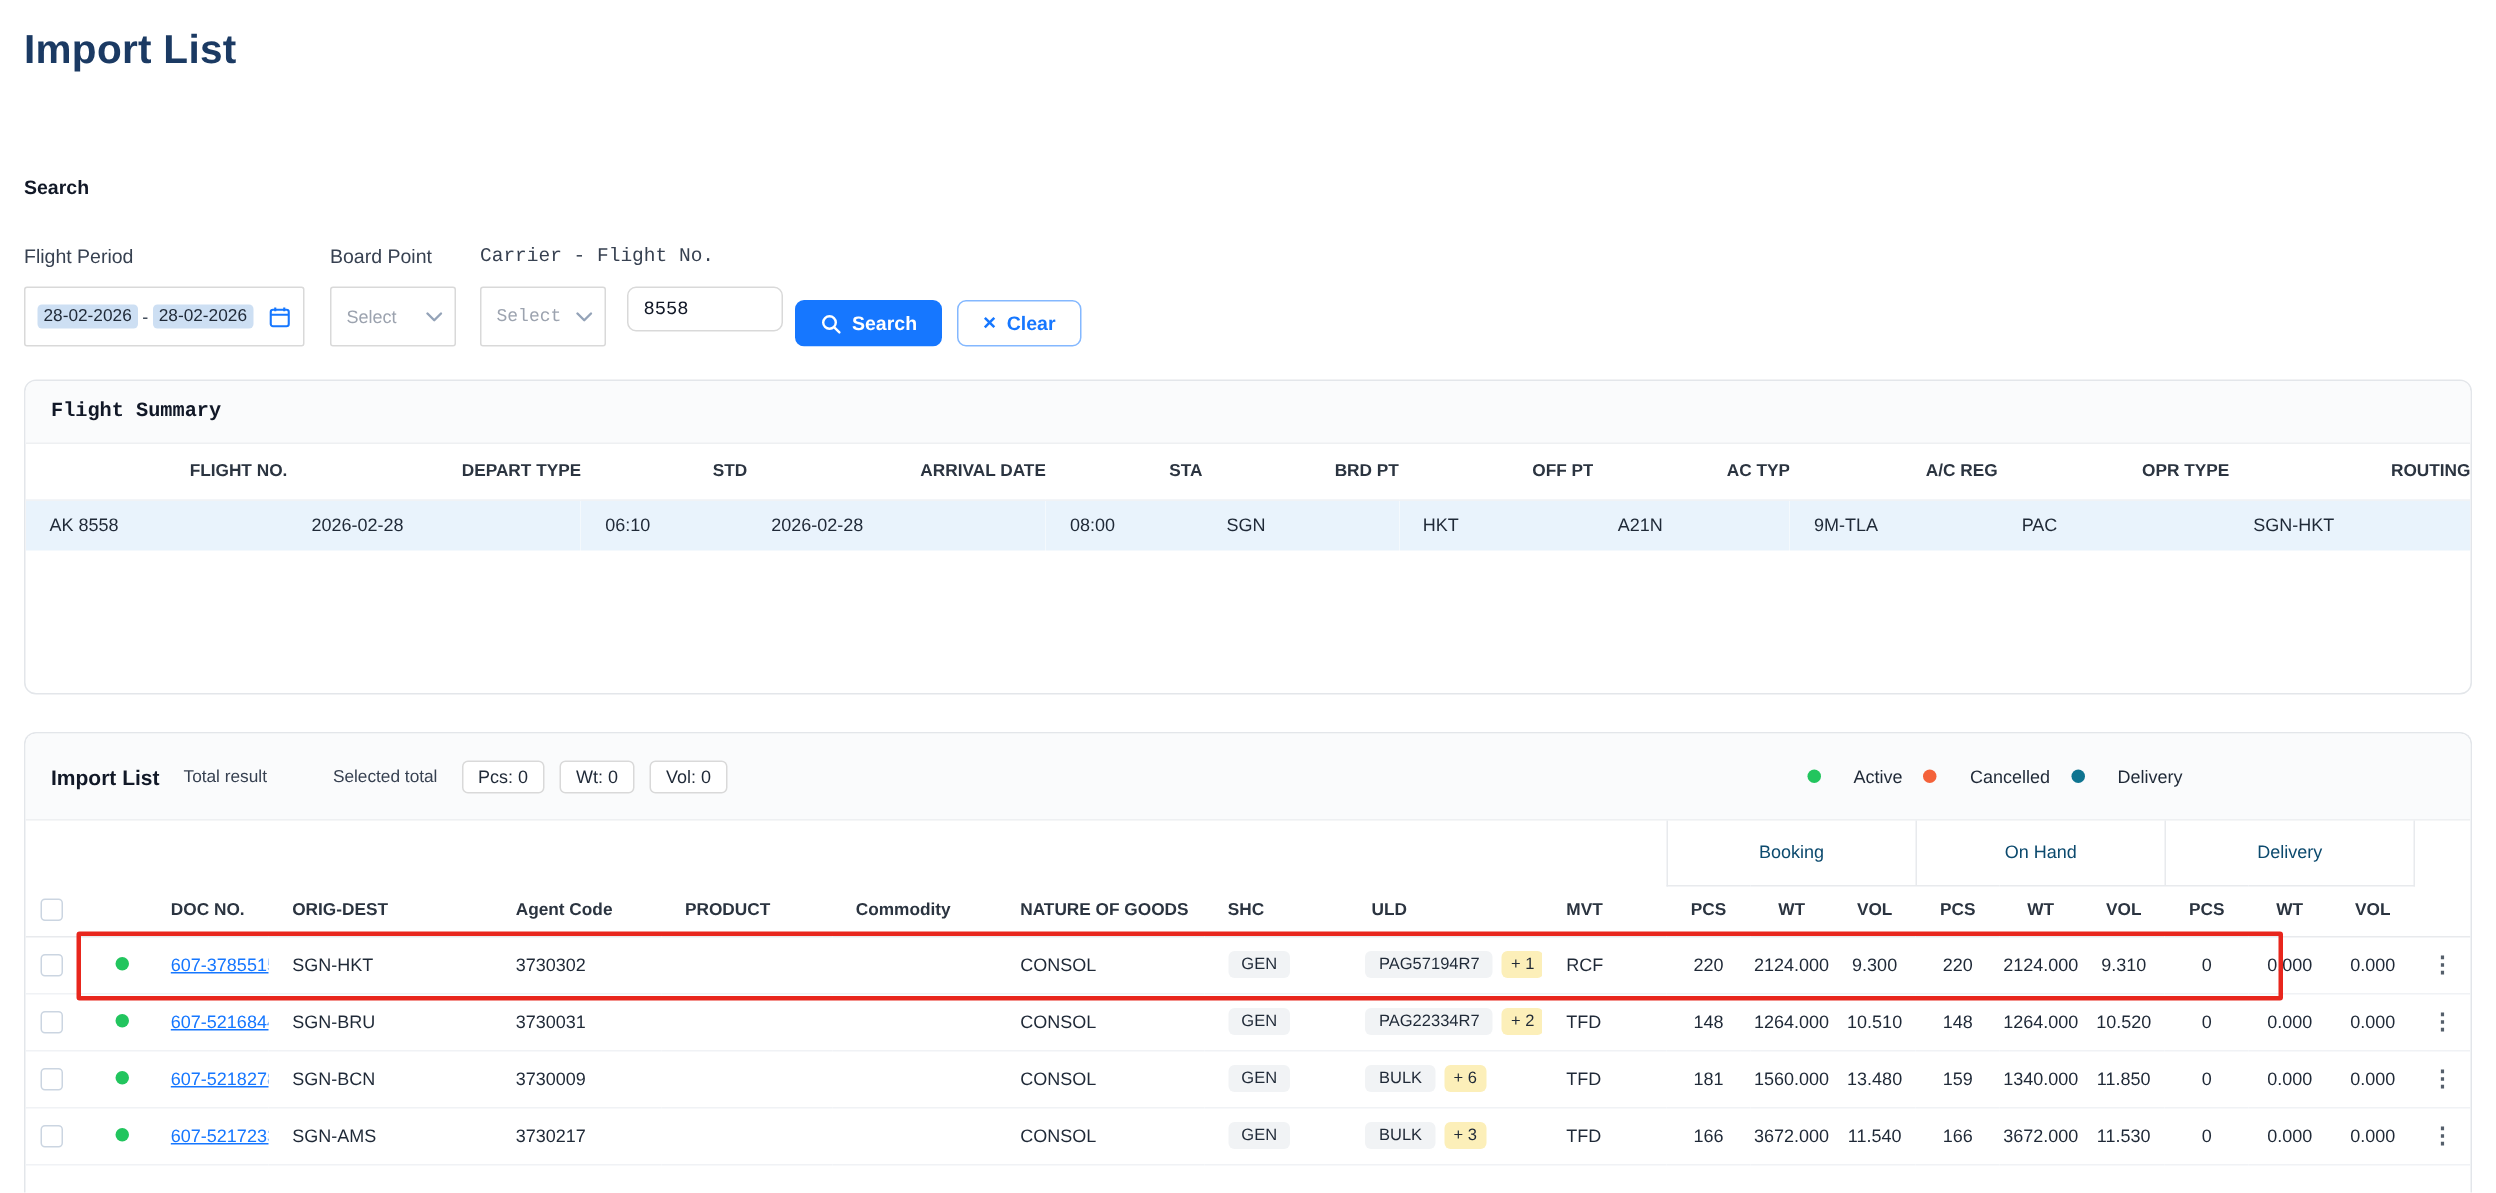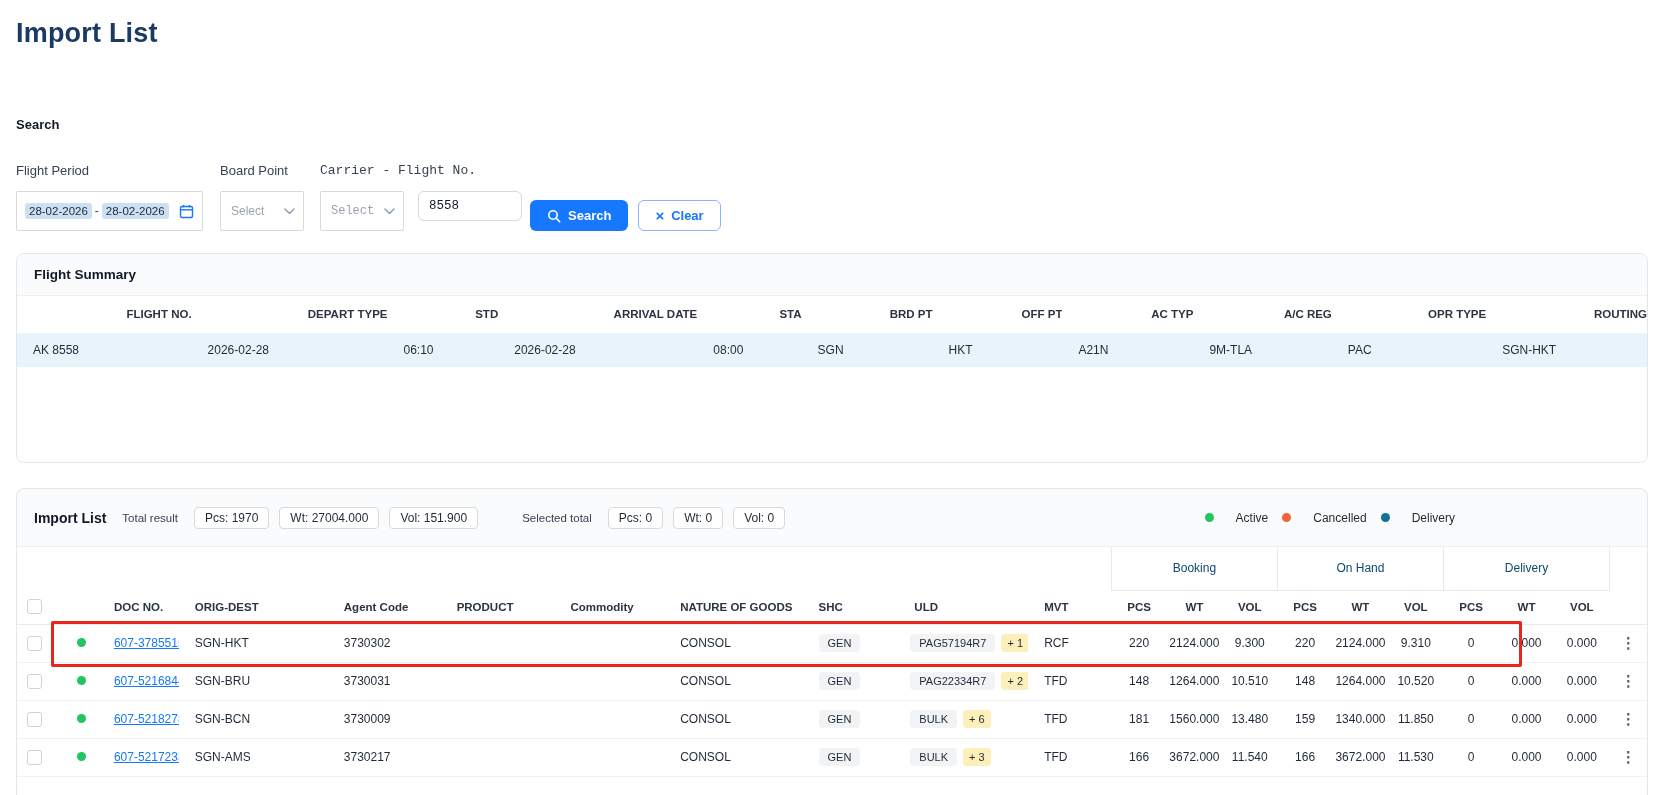--- a/index.html
+++ b/index.html
@@ -49,20 +49,21 @@
   .clear-x { font-size: 15px; line-height: 1; }
 
   .card {
     border: 1px solid #e3e6ea; border-radius: 8px; background: #fff; overflow: hidden;
   }
   .fs-card { margin-top: 22px; }
   .card-header {
     background: #fafbfc; height: 42px; display: flex; align-items: center;
     padding: 0 17px; font-size: 13.5px; font-weight: 700; color: #111827;
     border-bottom: 1px solid #eef0f2;
+    font-family: Liberation Mono, monospace;
   }
   .fs-table { width: 100%; border-collapse: collapse; table-layout: fixed; }
   .fs-table th {
     height: 37px; text-align: right; padding: 0 0 0 16px;
     font-size: 11.5px; font-weight: 700; color: #2b3440;
     border-bottom: 1px solid #f0f2f5; white-space: nowrap; overflow: hidden;
   }
   .fs-table td {
     height: 34px; padding: 0 0 0 16px; font-size: 12px; color: #1f2937;
     background: #e9f3fc; white-space: nowrap; overflow: hidden;
@@ -246,25 +247,20 @@
         </tr>
       </tbody>
     </table>
     <div class="fs-empty"></div>
   </div>
 
   <div class="card il-card">
     <div class="il-header">
       <span class="il-title">Import List</span>
       <span class="muted-label">Total result</span>
-      <span class="badges">
-        <span class="badge">Pcs: 1970</span>
-        <span class="badge">Wt: 27004.000</span>
-        <span class="badge">Vol: 151.900</span>
-      </span>
       <span class="muted-label sel-label">Selected total</span>
       <span class="badges">
         <span class="badge">Pcs: 0</span>
         <span class="badge">Wt: 0</span>
         <span class="badge">Vol: 0</span>
       </span>
       <span class="legend">
         <span class="legend-item">
             <span class="dot dot-active"></span>
             <span>Active</span>

